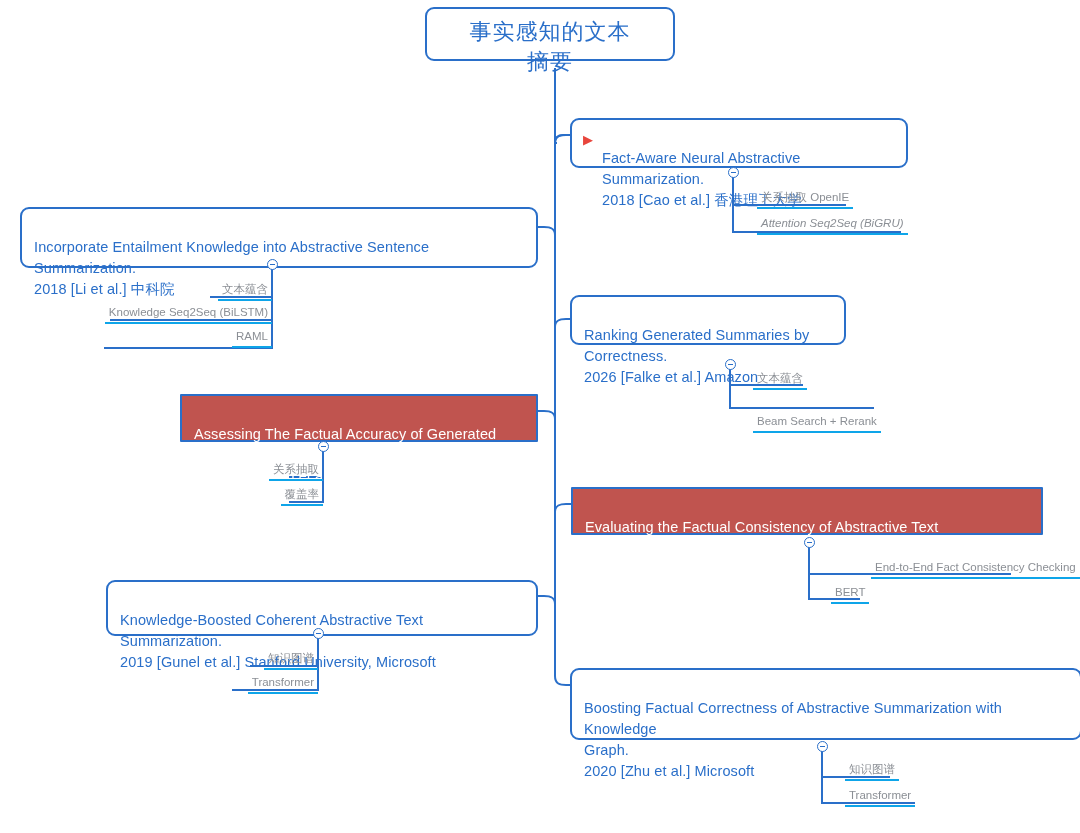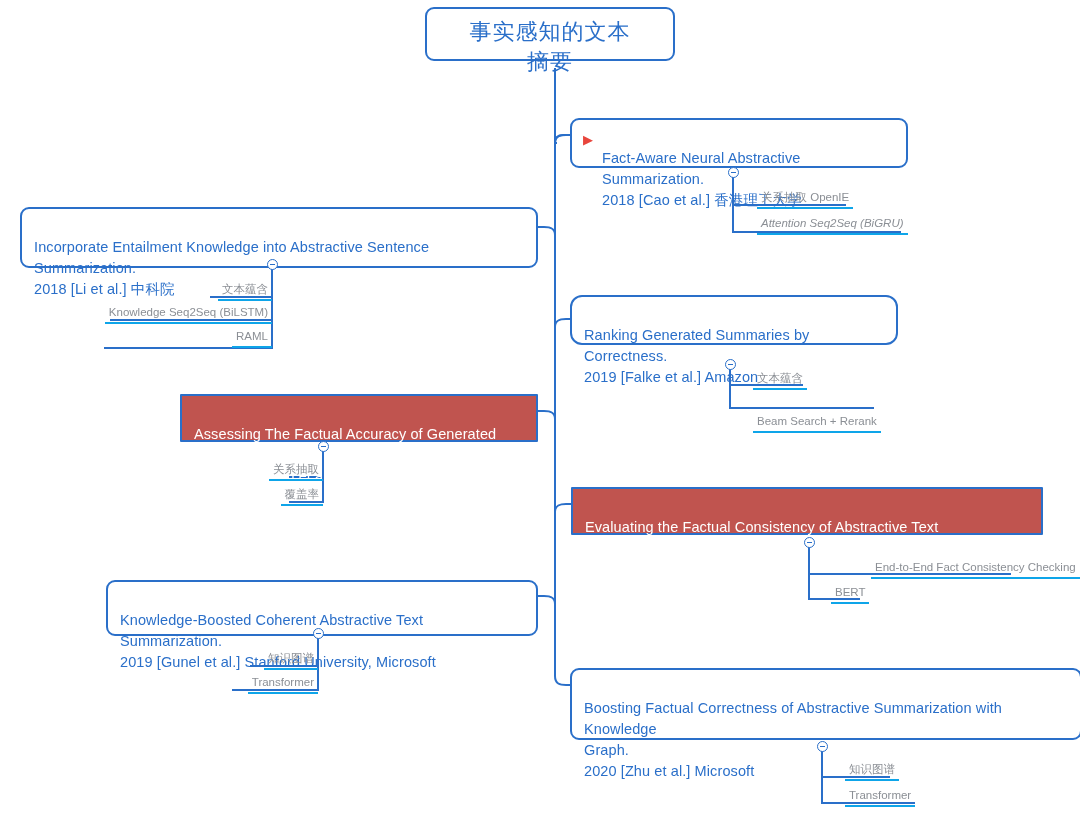--- a/index.html
+++ b/index.html
@@ -142,22 +142,22 @@
   <div class="sub r" style="left:757px;top:216px;font-style:italic;">Attention Seq2Seq (BiGRU)</div>
 
   <div class="node rounded" style="left:20px;top:207px;width:518px;height:61px;">
     <span>Incorporate Entailment Knowledge into Abstractive Sentence Summarization.</span><br><span>2018 [Li et al.] 中科院</span>
   </div>
   <div class="toggle" style="left:267px;top:259px;"></div>
   <div class="sub l" style="right:808px;top:282px;">文本蕴含</div>
   <div class="sub l" style="right:808px;top:305px;">Knowledge Seq2Seq (BiLSTM)</div>
   <div class="sub l" style="right:808px;top:329px;">RAML</div>
 
-  <div class="node rounded" style="left:570px;top:295px;width:328px;height:50px;border-radius:12px;">
-    <span>Ranking Generated Summaries by Correctness.</span><br><span>2019 [Falke et al.] Amazon</span>
+  <div class="node rounded" style="left:570px;top:295px;width:276px;height:50px;">
+    <span>Ranking Generated Summaries by Correctness.</span><br><span>2026 [Falke et al.] Amazon</span>
   </div>
   <div class="toggle" style="left:725px;top:359px;"></div>
   <div class="sub r" style="left:753px;top:371px;">文本蕴含</div>
   <div class="sub r" style="left:753px;top:414px;">Beam Search + Rerank</div>
 
   <div class="node red" style="left:180px;top:394px;width:358px;height:48px;">
     <span>Assessing The Factual Accuracy of Generated Text.</span><br><span>2019 [Goodrich et al.] Google Brain</span>
   </div>
   <div class="toggle" style="left:318px;top:441px;"></div>
   <div class="sub l" style="right:757px;top:462px;">关系抽取</div>

